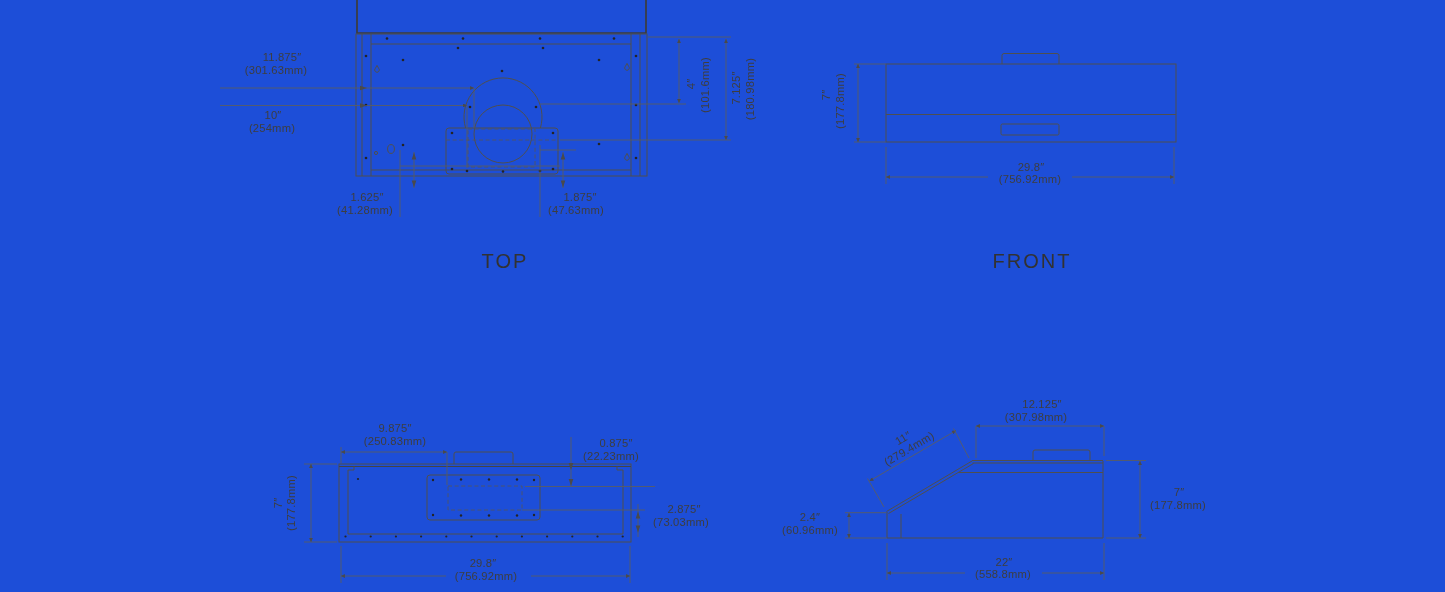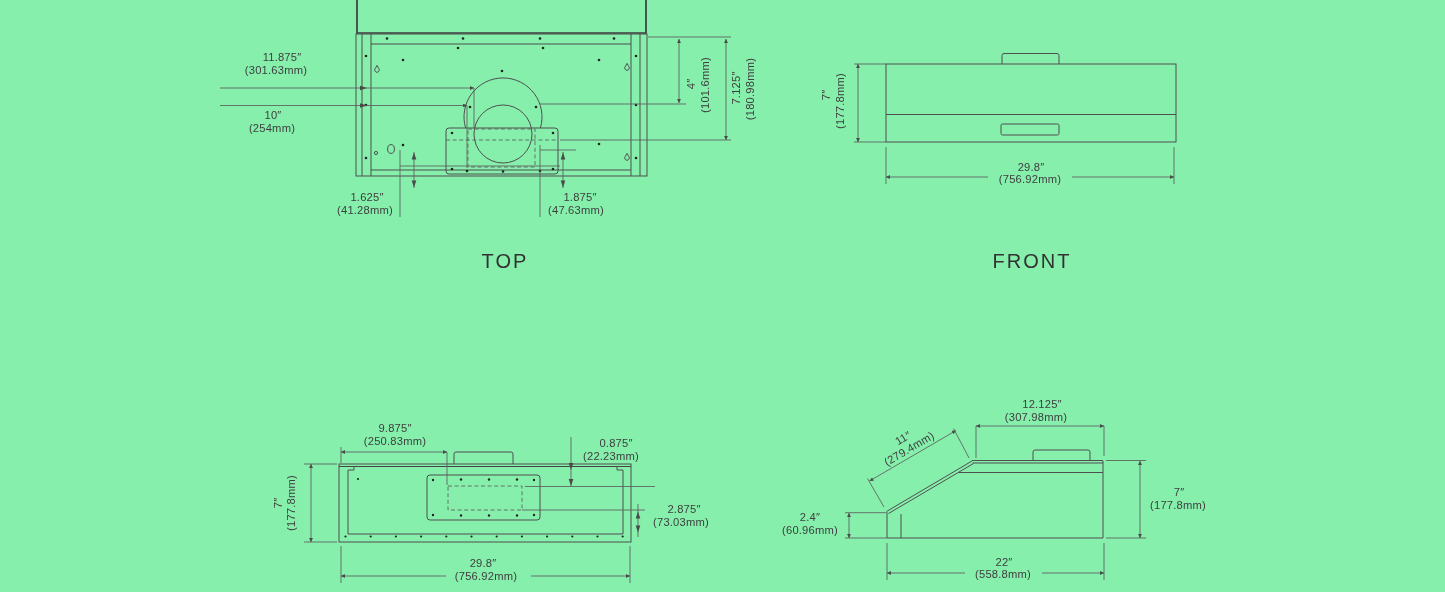--- a/index.html
+++ b/index.html
@@ -1,16 +1,16 @@
 <!DOCTYPE html>
 <html><head>
 <meta charset="utf-8">
 <style>
   html,body{margin:0;padding:0;background:#ffffff;}
-  #stage{position:relative;width:1445px;height:592px;background:#86efac;overflow:hidden;
+  #stage{position:relative;width:1445px;height:592px;background:#1d4ed8;overflow:hidden;
          font-family:"Liberation Sans",sans-serif;}
   svg{position:absolute;left:0;top:0;}
   .g   {stroke:#4f4f4f;stroke-width:1;fill:none;}
   .g2  {stroke:#3c3c3c;stroke-width:1.7;fill:none;}
   .dbl {stroke:#444444;stroke-width:1;fill:none;}
   .dm  {stroke:#5d5d5d;stroke-width:.85;fill:none;}
   .dash{stroke:#575757;stroke-width:.8;fill:none;stroke-dasharray:4 2.6;}
   .dot {fill:#242424;stroke:none;}
   .ar  {fill:#4a4a4a;stroke:none;}
   text {fill:#3e3e3e;}

